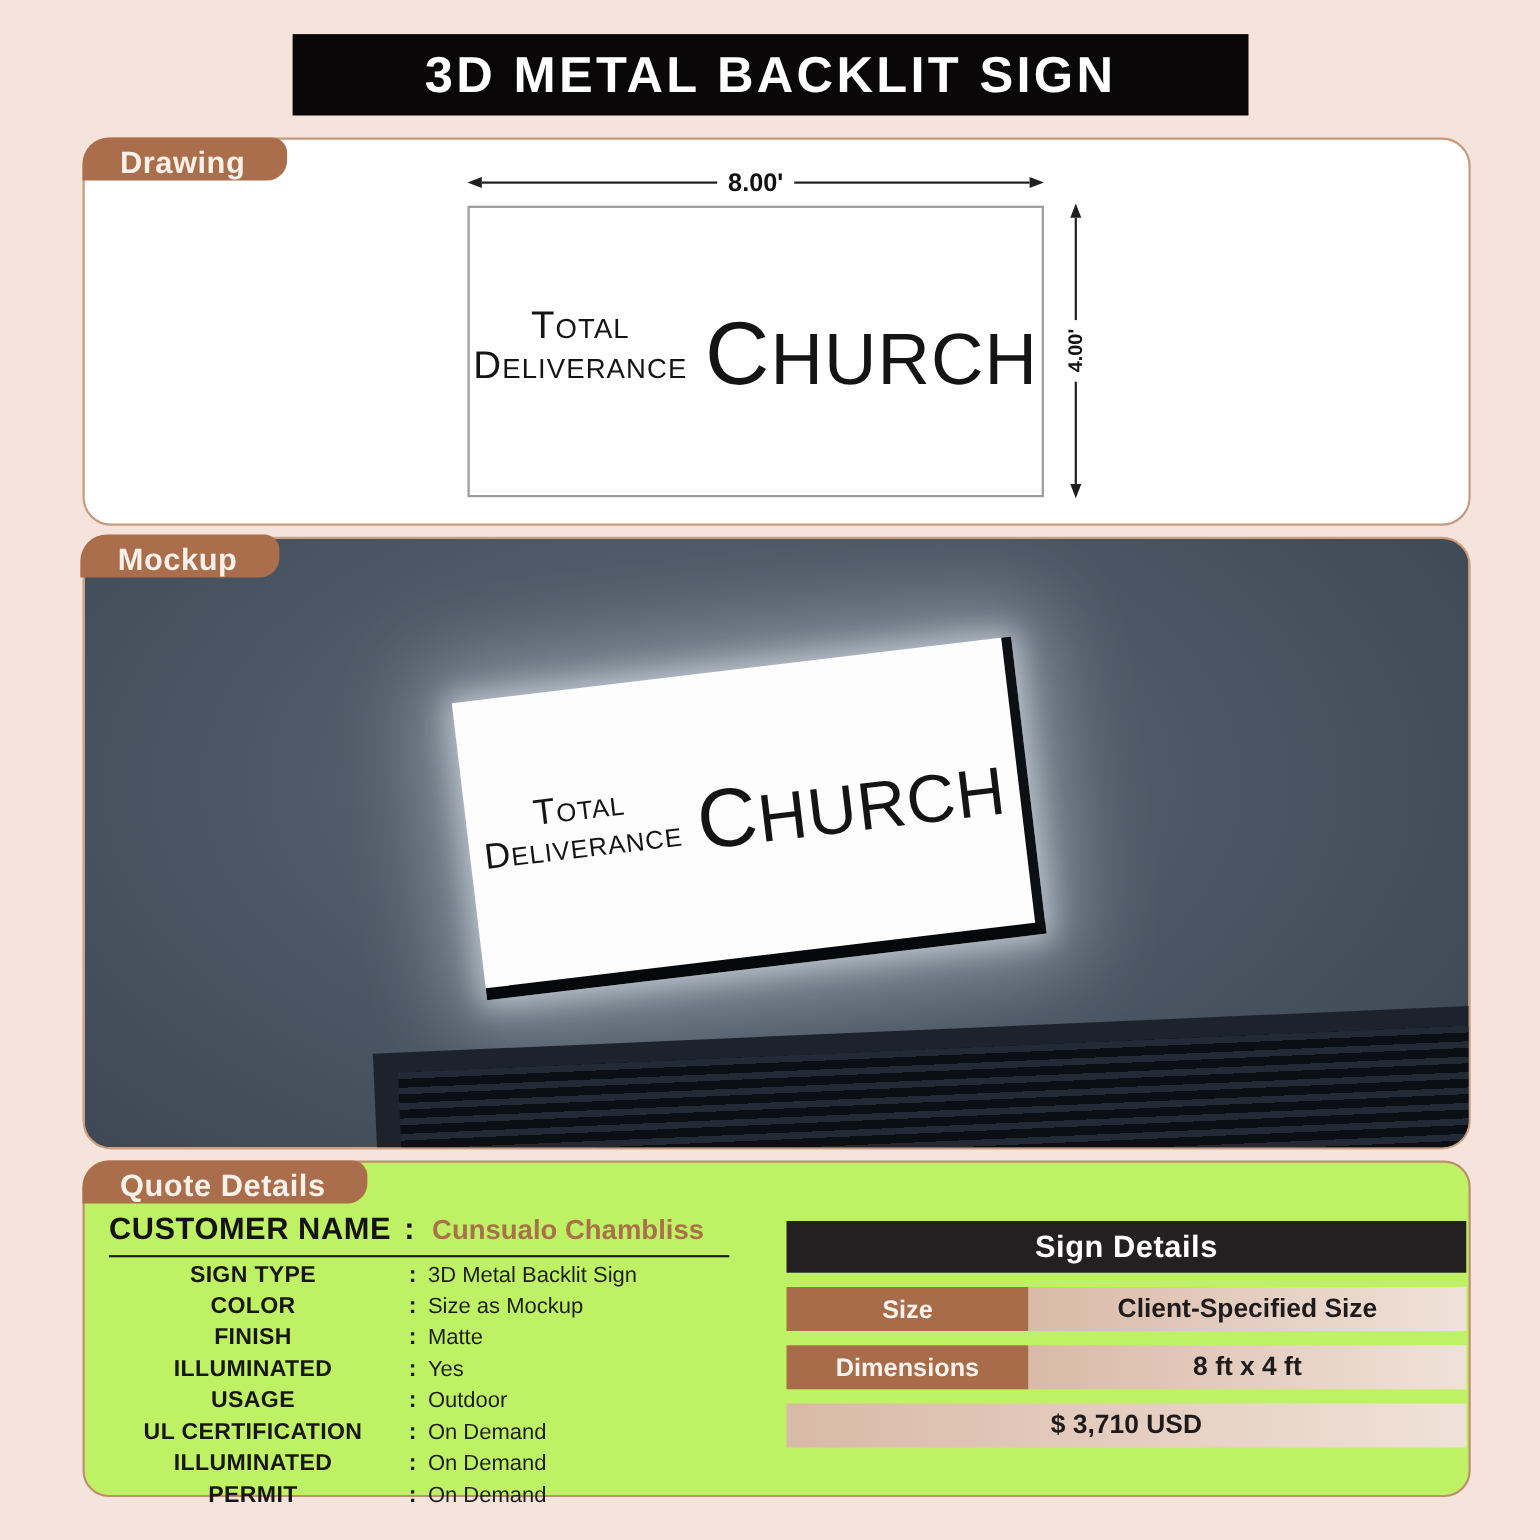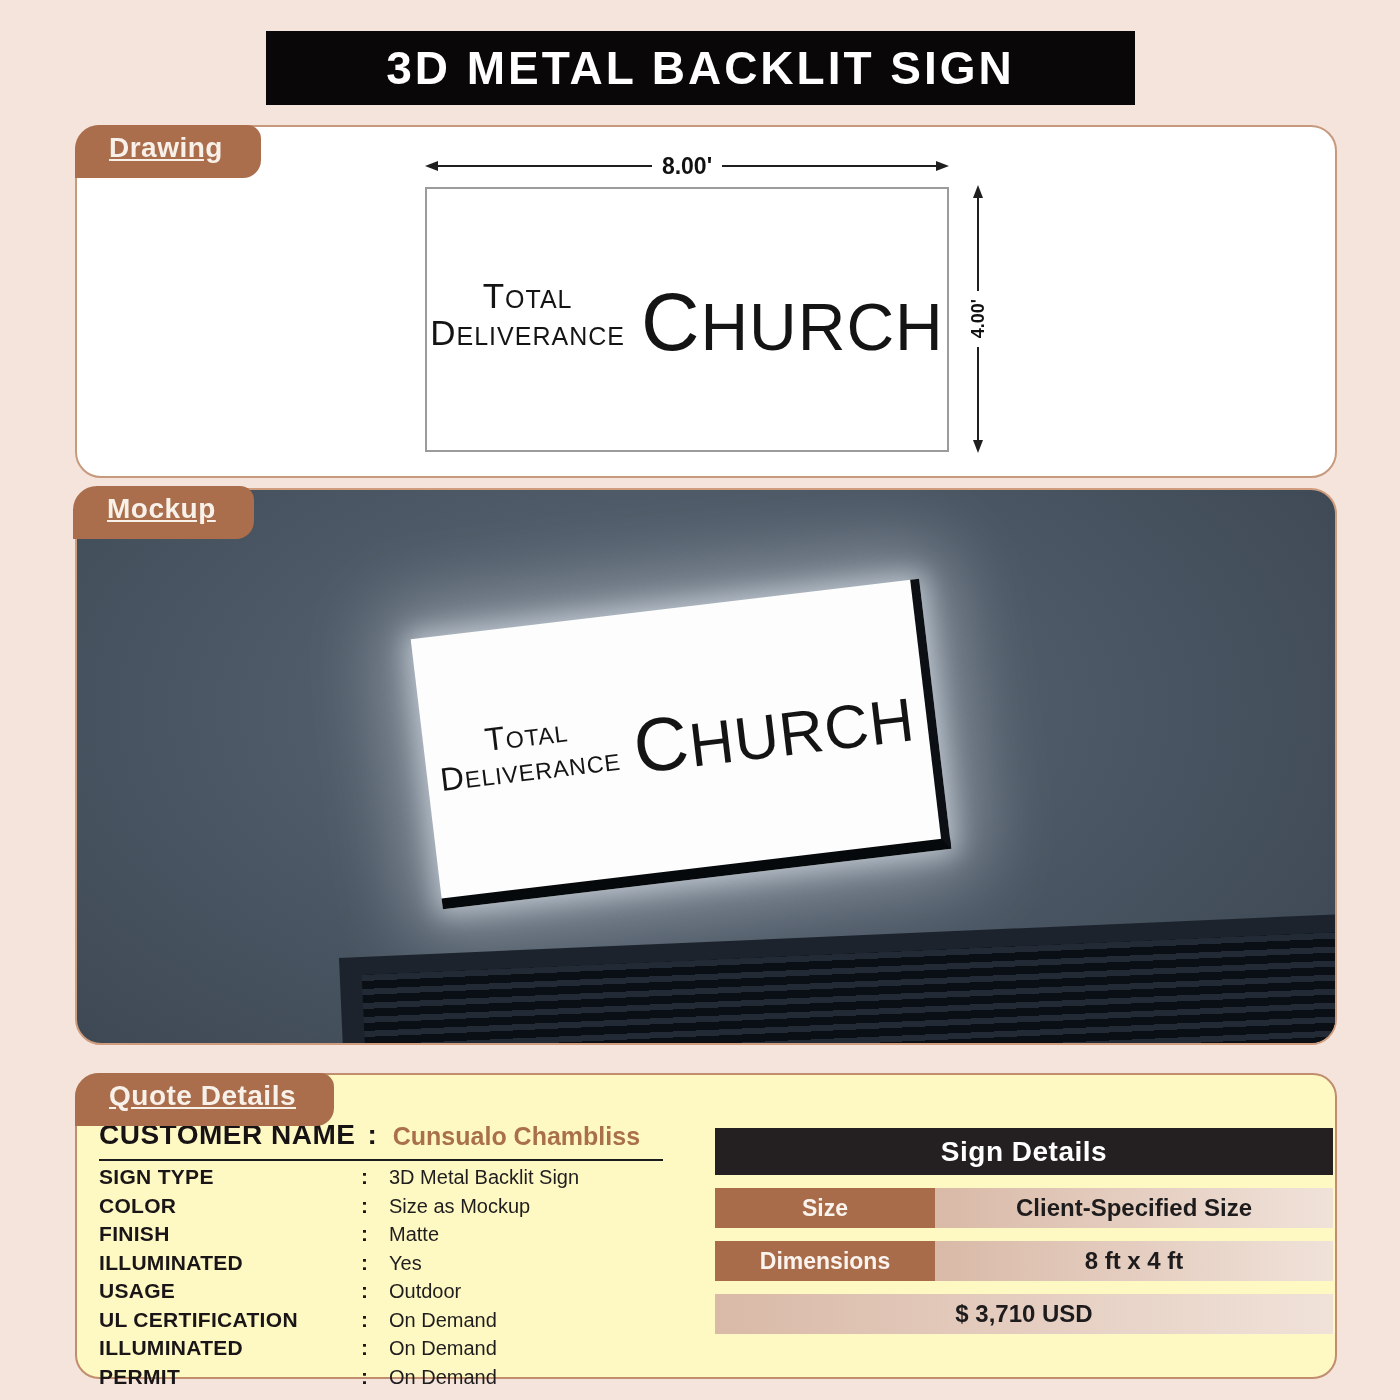--- a/index.html
+++ b/index.html
@@ -6,22 +6,22 @@
   body{background:#f5e4db;font-family:"Liberation Sans", sans-serif;}
   #stage{position:relative;width:1400px;height:1400px;background:#f5e4db;overflow:hidden;}
 
   
   .banner{position:absolute;left:266px;top:31px;width:869px;height:74px;background:#0a0709;
           display:flex;align-items:center;justify-content:center;}
   .banner span{color:#ffffff;font-size:46px;font-weight:800;letter-spacing:3px;}
 
   
   .tab{position:absolute;top:-2px;left:-2px;background:#aa6e4c;color:#f8f1ea;
-       font-size:28px;font-weight:700;padding:7px 38px 14px 34px;
-       border-radius:24px 14px 18px 0;z-index:5;letter-spacing:0.5px;text-decoration:underline;}
+       font-size:28px;font-weight:700;padding:7px 38px 0 34px;
+       border-radius:24px 14px 18px 0;z-index:5;letter-spacing:0.5px;}
 
   
   .section-drawing{position:absolute;left:75px;top:125px;width:1262px;height:353px;
        background:#ffffff;border:2px solid #c79a7d;border-radius:26px;box-sizing:border-box;}
   .dim-h{position:absolute;left:348px;top:31px;width:524px;height:16px;display:flex;align-items:center;}
   .dim-h .line{flex:1;height:2px;background:#1f1f1f;}
   .dim-h .ah-l{width:0;height:0;border-top:5px solid transparent;border-bottom:5px solid transparent;border-right:13px solid #1f1f1f;}
   .dim-h .ah-r{width:0;height:0;border-top:5px solid transparent;border-bottom:5px solid transparent;border-left:13px solid #1f1f1f;}
   .dim-h .dlabel{padding:0 10px;font-size:23px;font-weight:700;color:#111;}
   .sign-rect{position:absolute;left:348px;top:60px;width:524px;height:265px;border:2px solid #9b9b9b;
@@ -51,27 +51,27 @@
        display:flex;align-items:center;justify-content:center;}
   .m-panel .brand{transform:scale(0.93);}
   .m-louver{position:absolute;left:262px;top:468px;width:1200px;height:190px;
        transform:rotate(-2.5deg);transform-origin:left top;
        background:#1c232d;padding:18px 0 0 22px;box-sizing:border-box;}
   .m-louver-inner{width:100%;height:100%;
        background:repeating-linear-gradient(180deg,#212a35 0px,#212a35 6px,#0a0f16 6px,#0a0f16 14px);}
 
   
   .section-quote{position:absolute;left:75px;top:1055px;width:1262px;height:306px;
-       background:#fef9c3;border:2px solid #c08d6e;border-radius:24px;box-sizing:border-box;margin-top:18px;}
+       background:#bef264;border:2px solid #c08d6e;border-radius:24px;box-sizing:border-box;}
   .cust-row{position:absolute;left:22px;top:44px;display:flex;align-items:flex-end;}
   .cust-label{font-size:28px;font-weight:800;color:#171314;letter-spacing:0.5px;}
   .cust-colon{font-size:28px;font-weight:800;color:#171314;margin:0 16px 0 12px;}
   .cust-name{font-size:25px;font-weight:700;color:#a9704b;}
   .cust-underline{position:absolute;left:22px;top:84px;width:564px;height:2px;background:#1c1c1c;}
-  .q-rows{position:absolute;left:22px;top:88px;}
+  .q-rows{position:absolute;left:22px;top:88px;text-align:center;}
   .q-row{display:flex;line-height:28.5px;}
   .q-label{width:262px;font-size:21px;font-weight:800;color:#1a1617;letter-spacing:0.3px;}
   .q-colon{width:28px;font-size:21px;font-weight:800;color:#1a1617;}
   .q-value{font-size:20px;font-weight:400;color:#1f1d1e;}
 
   
   .sd-table{position:absolute;left:638px;top:53px;width:618px;}
   .sd-header{height:47px;background:#241f21;color:#ffffff;font-size:28px;font-weight:700;
        display:flex;align-items:center;justify-content:center;letter-spacing:0.5px;}
   .sd-row{display:flex;height:40px;margin-top:13px;}

